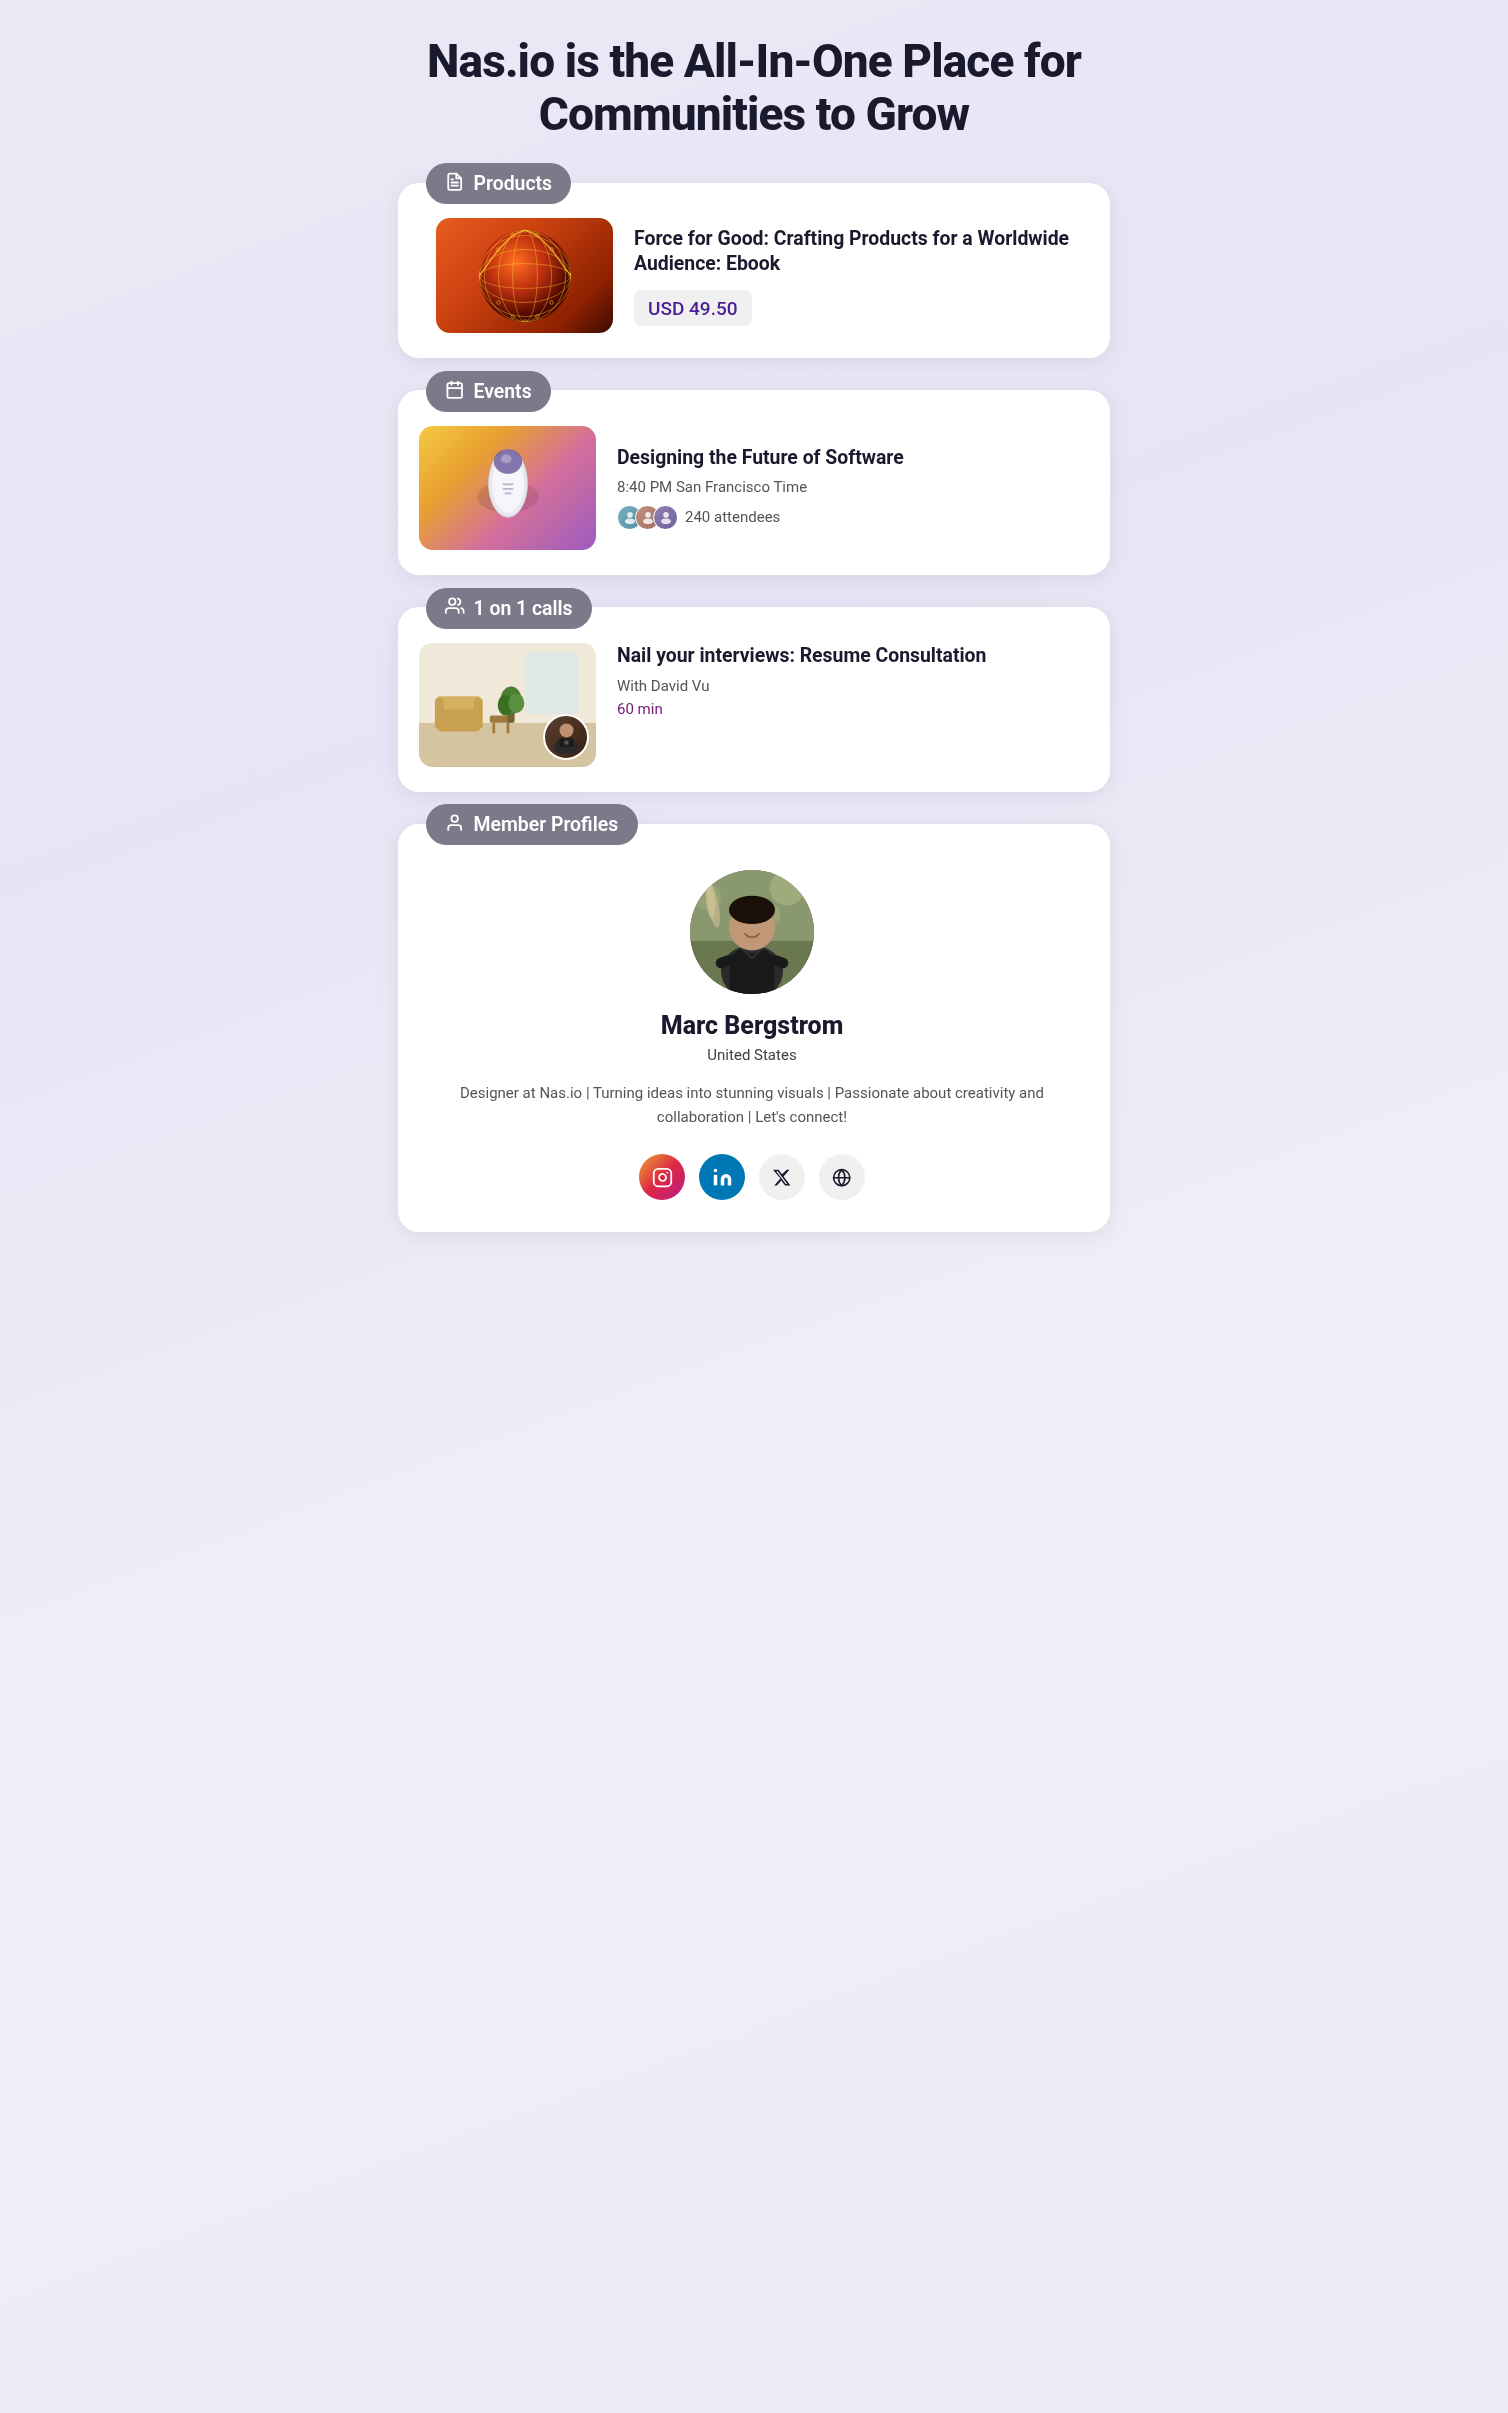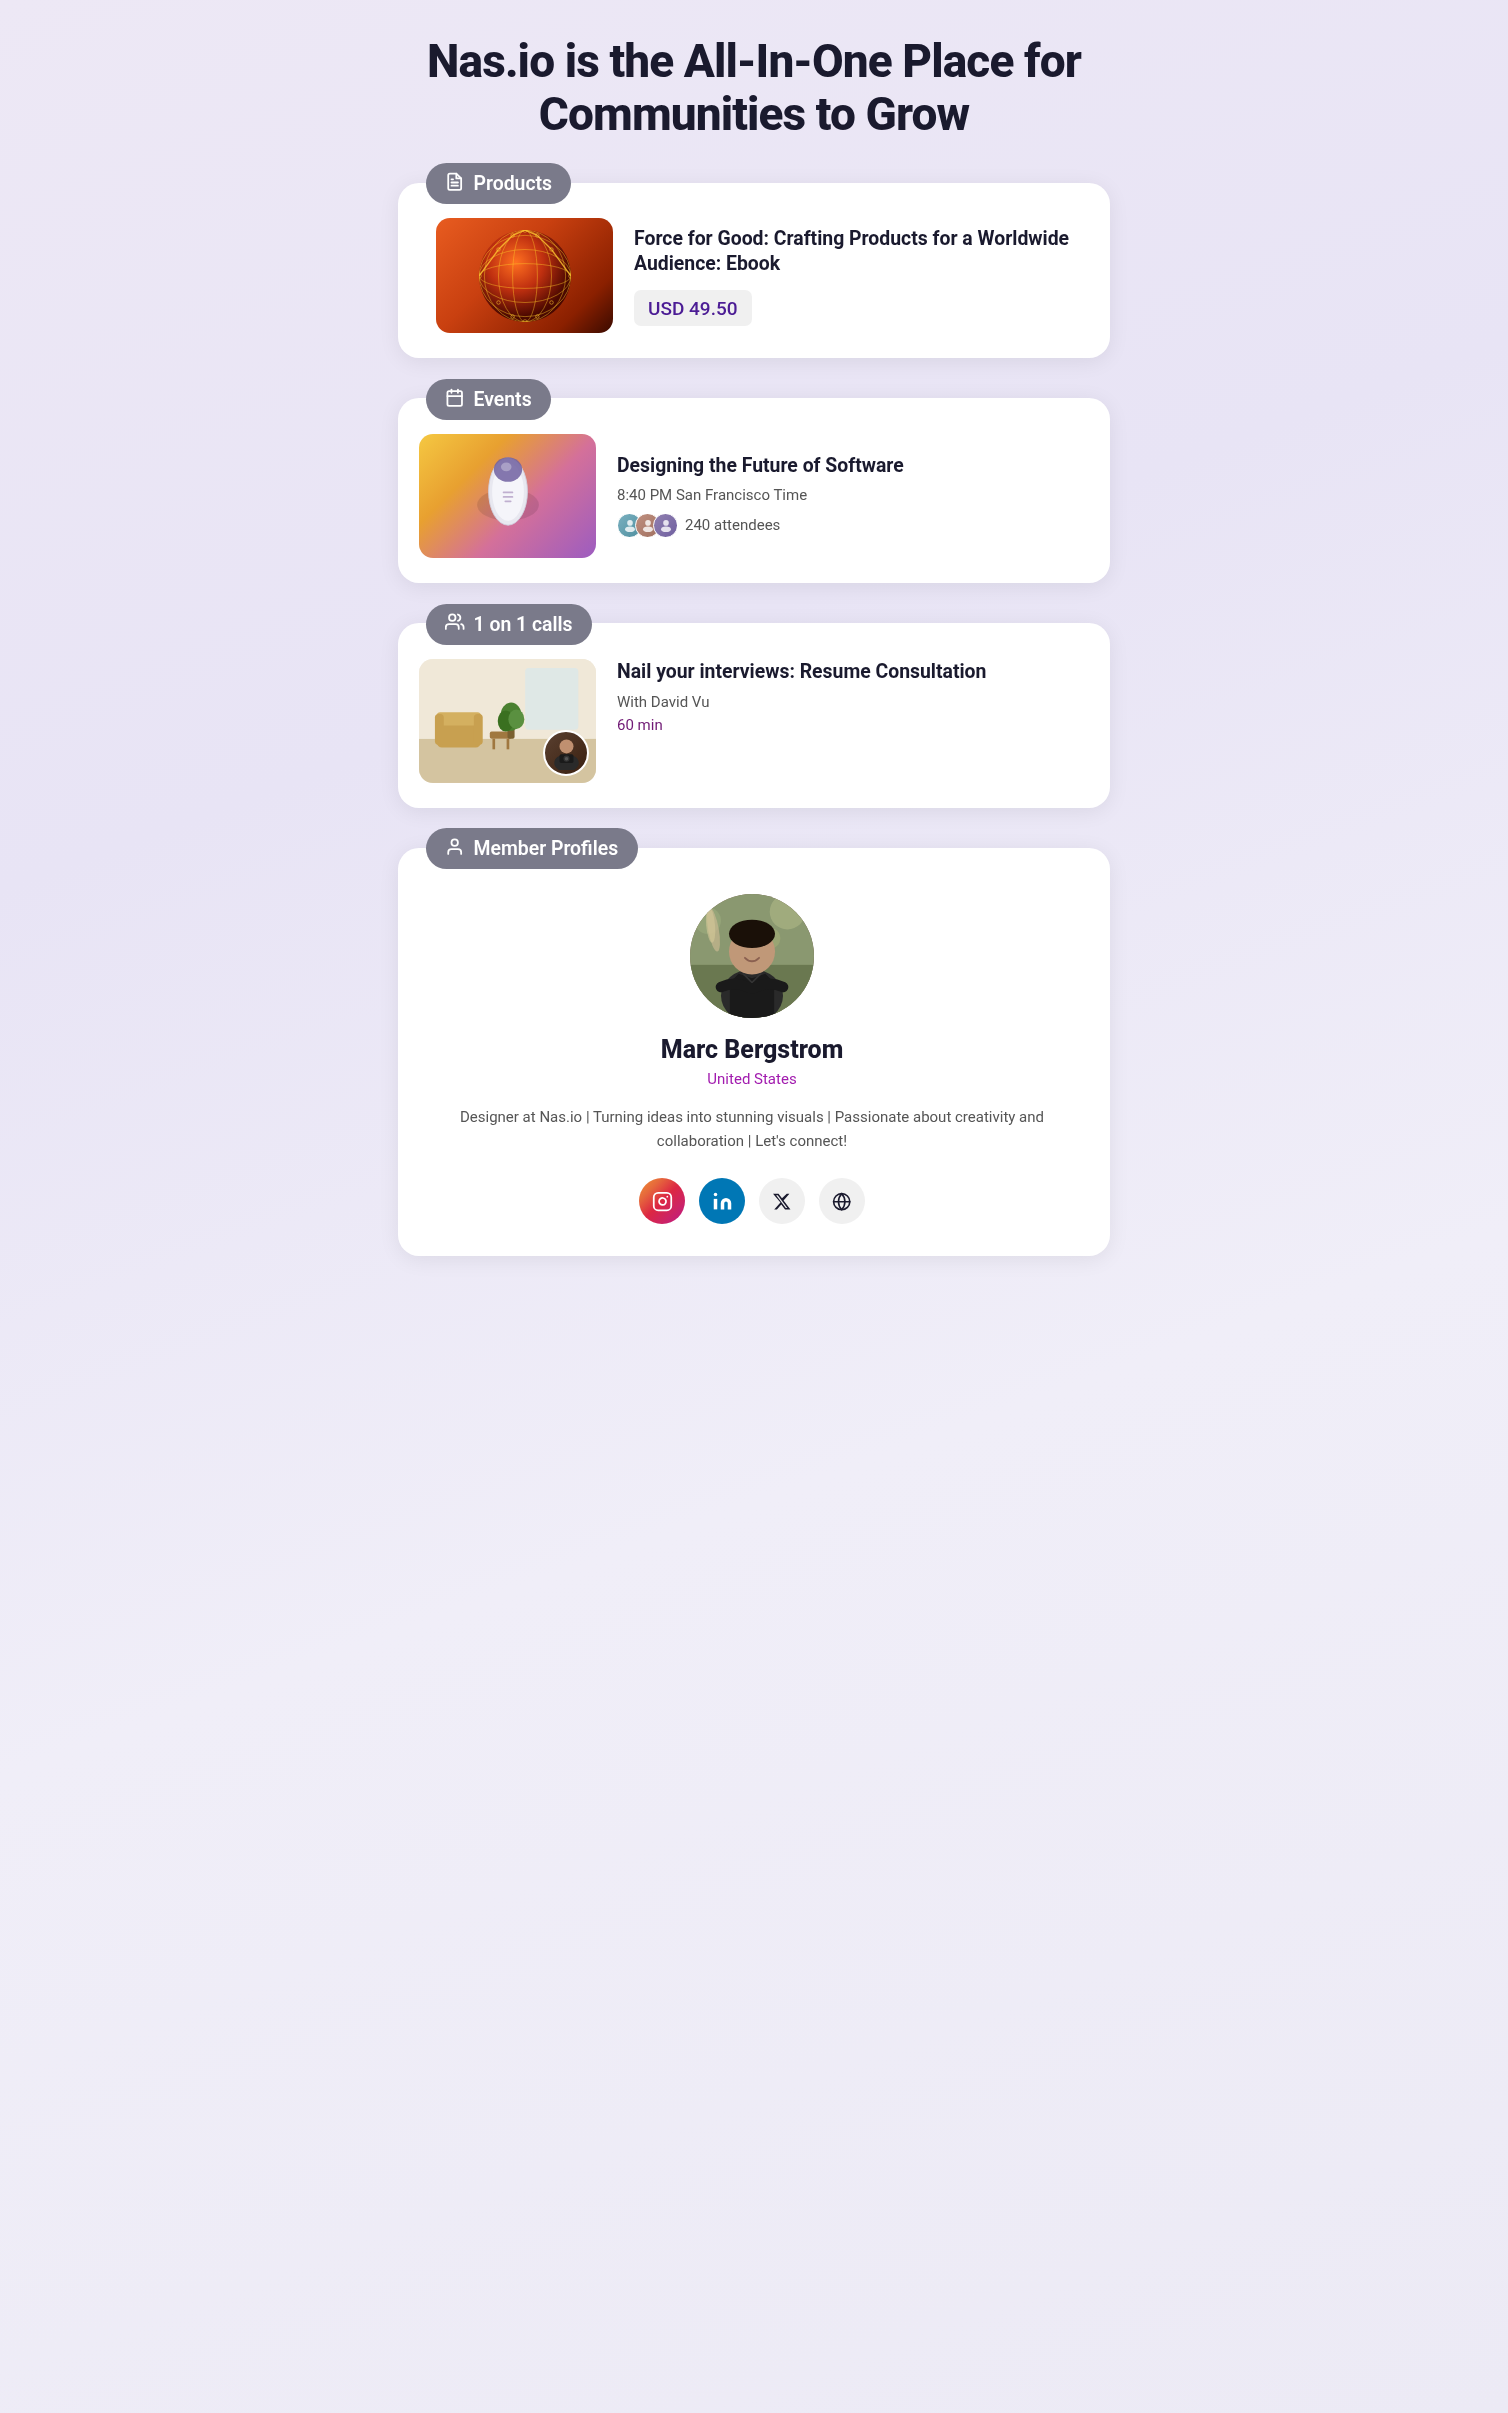--- a/index.html
+++ b/index.html
@@ -22,21 +22,21 @@
       font-size: 46px;
       font-weight: 800;
       color: #1a1a2e;
       line-height: 1.15;
       margin-bottom: 42px;
       letter-spacing: -0.9px;
     }
 
     .section-wrapper {
       position: relative;
-      margin-bottom: 40px;
+      margin-bottom: 32px;
     }
 
     .section-tag {
       position: absolute;
       top: -19.4px;
       left: 28px;
       z-index: 10;
       background: #7a7a8a;
       color: #fff;
       font-size: 19.4px;
@@ -265,21 +265,21 @@
     .member-name {
       font-size: 25px;
       font-weight: 800;
       color: #1a1a2e;
       margin-bottom: 5.3px;
       text-align: center;
     }
 
     .member-location {
       font-size: 15px;
-      color: #a21caf;
+      color: #404040;
       margin-bottom: 17.7px;
       text-align: center;
     }
 
     .member-bio {
       font-size: 15px;
       color: #555;
       text-align: center;
       line-height: 1.6;
       margin-bottom: 25px;

